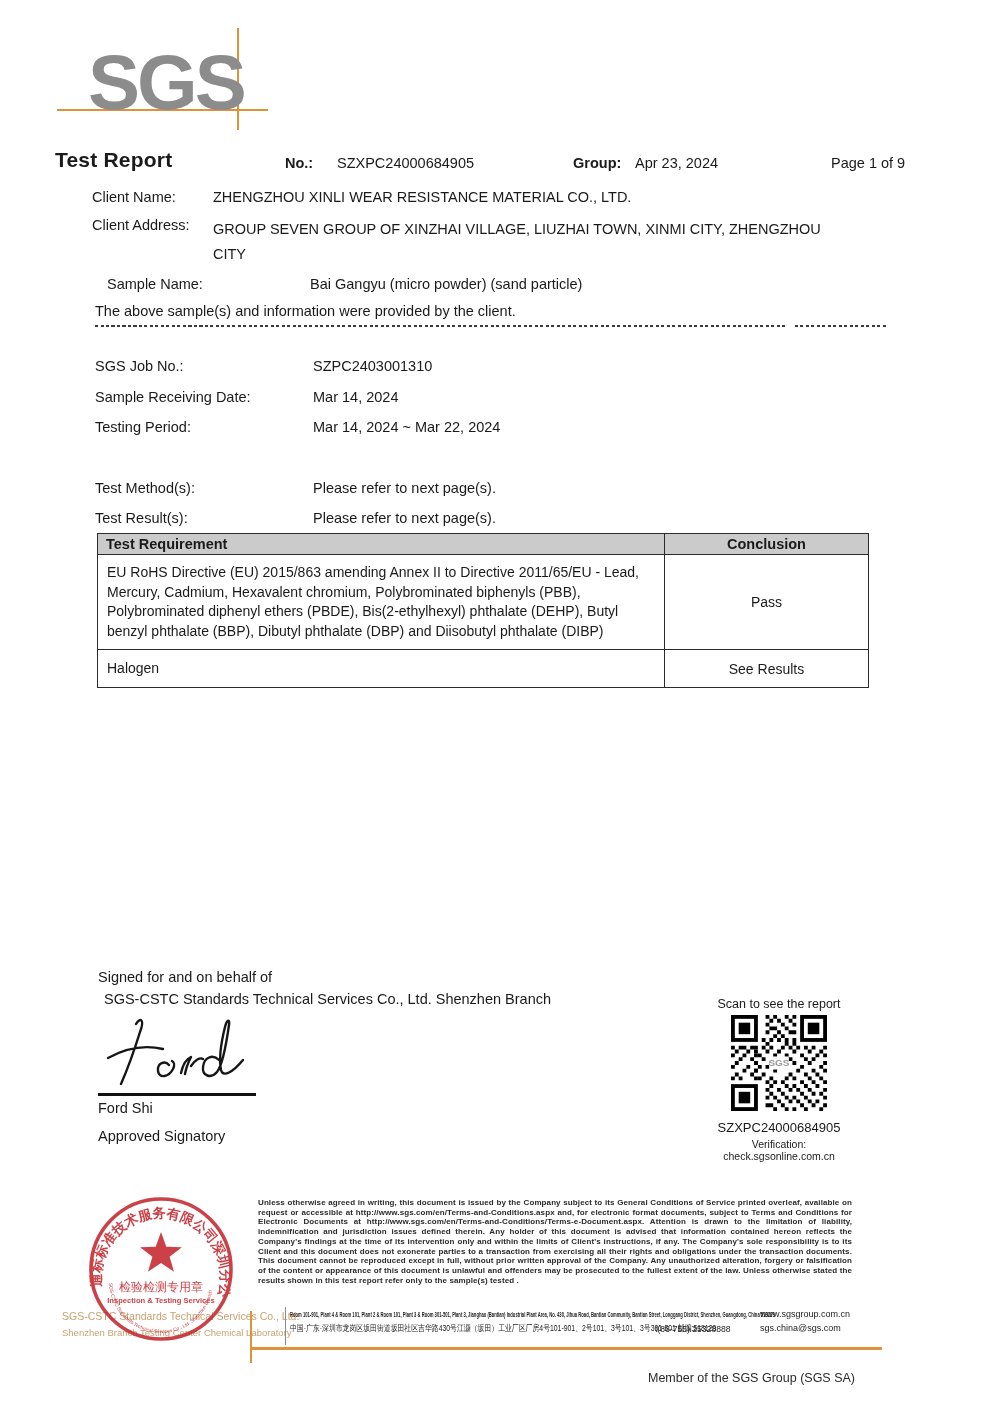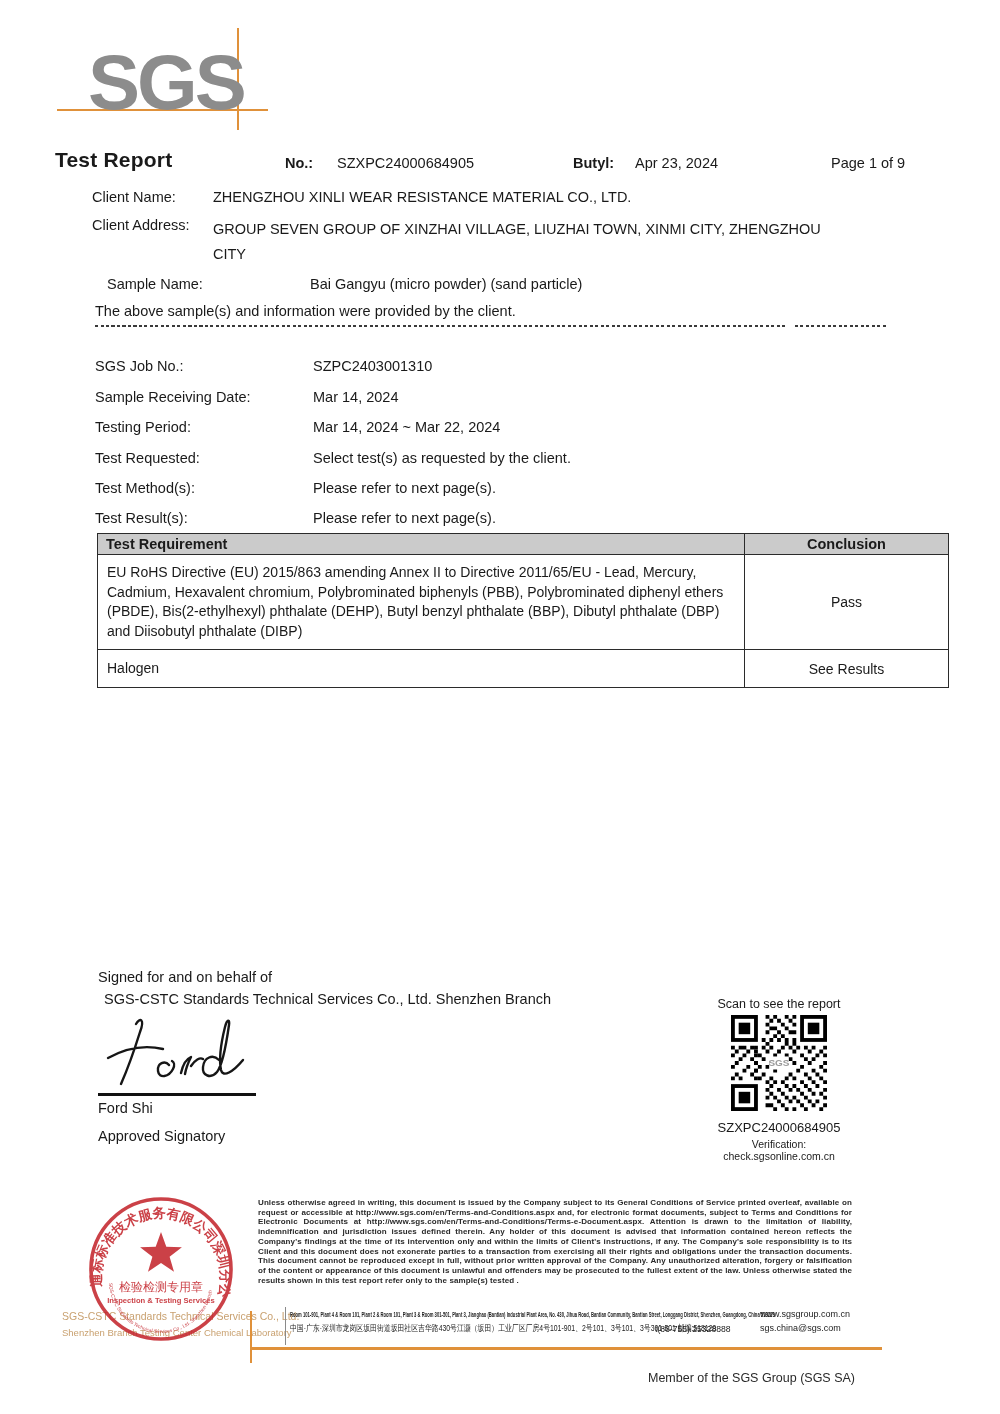--- a/index.html
+++ b/index.html
@@ -19,21 +19,21 @@
 
   
   .drow { position:absolute; left:95px; font-size:14.5px; }
   .drow .lbl { display:inline-block; width:218px; vertical-align:top; }
   .drow .val { display:inline-block; vertical-align:top; }
 
   
   .dash-seg { position:absolute; height:2px; background:repeating-linear-gradient(90deg,#3a3a3a 0 3px,transparent 3px 5.5px); }
 
   
-  .rtable { position:absolute; left:97px; top:533px; width:852px; border-collapse:collapse; table-layout:fixed; }
+  .rtable { position:absolute; left:97px; top:533px; width:772px; border-collapse:collapse; table-layout:fixed; }
   .rtable th, .rtable td { border:1.6px solid #2b2b2b; font-size:14px; }
   .rtable th { background:#cbcbcb; text-align:left; padding:2px 8px; font-size:14.5px; height:21px; }
   .rtable th.c2, .rtable td.c2 { width:204px; text-align:center; }
   .rtable td.c1 { padding:8px 9px 8px 9px; line-height:19.5px; }
   .rtable td { vertical-align:middle; }
   .rtable tr.row2 td { height:38px; }
 
   
   .sig-underline { left:98px; top:1093px; width:158px; height:3px; background:#111; }
 
@@ -61,39 +61,38 @@
 
   <svg class="abs" style="left:55px;top:22px;" width="220" height="108" viewBox="0 0 220 108">
     <line x1="183" y1="6" x2="183" y2="108" stroke="#e0913a" stroke-width="2"></line>
     <line x1="2" y1="88" x2="213" y2="88" stroke="#e0913a" stroke-width="2"></line>
     <text x="33" y="87" font-family="Liberation Sans, sans-serif" font-size="78" font-weight="bold" fill="#8c8c8c" letter-spacing="-3">SGS</text>
   </svg>
 
   <div class="abs report-title">Test Report</div>
   <span class="abs hlabel" style="left:285px;top:155px;">No.:</span>
   <span class="abs hval" style="left:337px;top:155px;">SZXPC24000684905</span>
-  <span class="abs hlabel" style="left:573px;top:155px;">Butyl:</span>
+  <span class="abs hlabel" style="left:573px;top:155px;">Group:</span>
   <span class="abs hval" style="left:635px;top:155px;">Apr 23, 2024</span>
   <span class="abs hval" style="left:831px;top:155px;">Page 1 of 9</span>
 
   <span class="abs flabel" style="left:92px;top:189px;">Client Name:</span>
   <span class="abs fval" style="left:213px;top:189px;">ZHENGZHOU XINLI WEAR RESISTANCE MATERIAL CO., LTD.</span>
   <span class="abs flabel" style="left:92px;top:217px;">Client Address:</span>
   <span class="abs fval" style="left:213px;top:217px;width:640px;line-height:25px;">GROUP SEVEN GROUP OF XINZHAI VILLAGE, LIUZHAI TOWN, XINMI CITY, ZHENGZHOU CITY</span>
 
   <span class="abs flabel" style="left:107px;top:276px;">Sample Name:</span>
   <span class="abs fval" style="left:310px;top:276px;">Bai Gangyu (micro powder) (sand particle)</span>
   <span class="abs fval" style="left:95px;top:303px;">The above sample(s) and information were provided by the client.</span>
   <div class="dash-seg" style="left:95px;top:325px;width:692px;"></div>
   <div class="dash-seg" style="left:795px;top:325px;width:92px;"></div>
 
   <div class="drow" style="top:358px"><span class="lbl">SGS Job No.:</span><span class="val">SZPC2403001310</span></div>
   <div class="drow" style="top:389px"><span class="lbl">Sample Receiving Date:</span><span class="val">Mar 14, 2024</span></div>
   <div class="drow" style="top:419px"><span class="lbl">Testing Period:</span><span class="val">Mar 14, 2024 ~ Mar 22, 2024</span></div>
-  <div class="drow" style="top:450px"><span class="lbl">Test Requested:</span><span class="val">Select test(s) as requested by the client.</span></div>
   <div class="drow" style="top:480px"><span class="lbl">Test Method(s):</span><span class="val">Please refer to next page(s).</span></div>
   <div class="drow" style="top:510px"><span class="lbl">Test Result(s):</span><span class="val">Please refer to next page(s).</span></div>
 
   <table class="rtable">
     <tbody>
         <tr>
       <th class="c1">Test Requirement</th>
       <th class="c2" style="text-align:center;">Conclusion</th>
     </tr>
     <tr>

